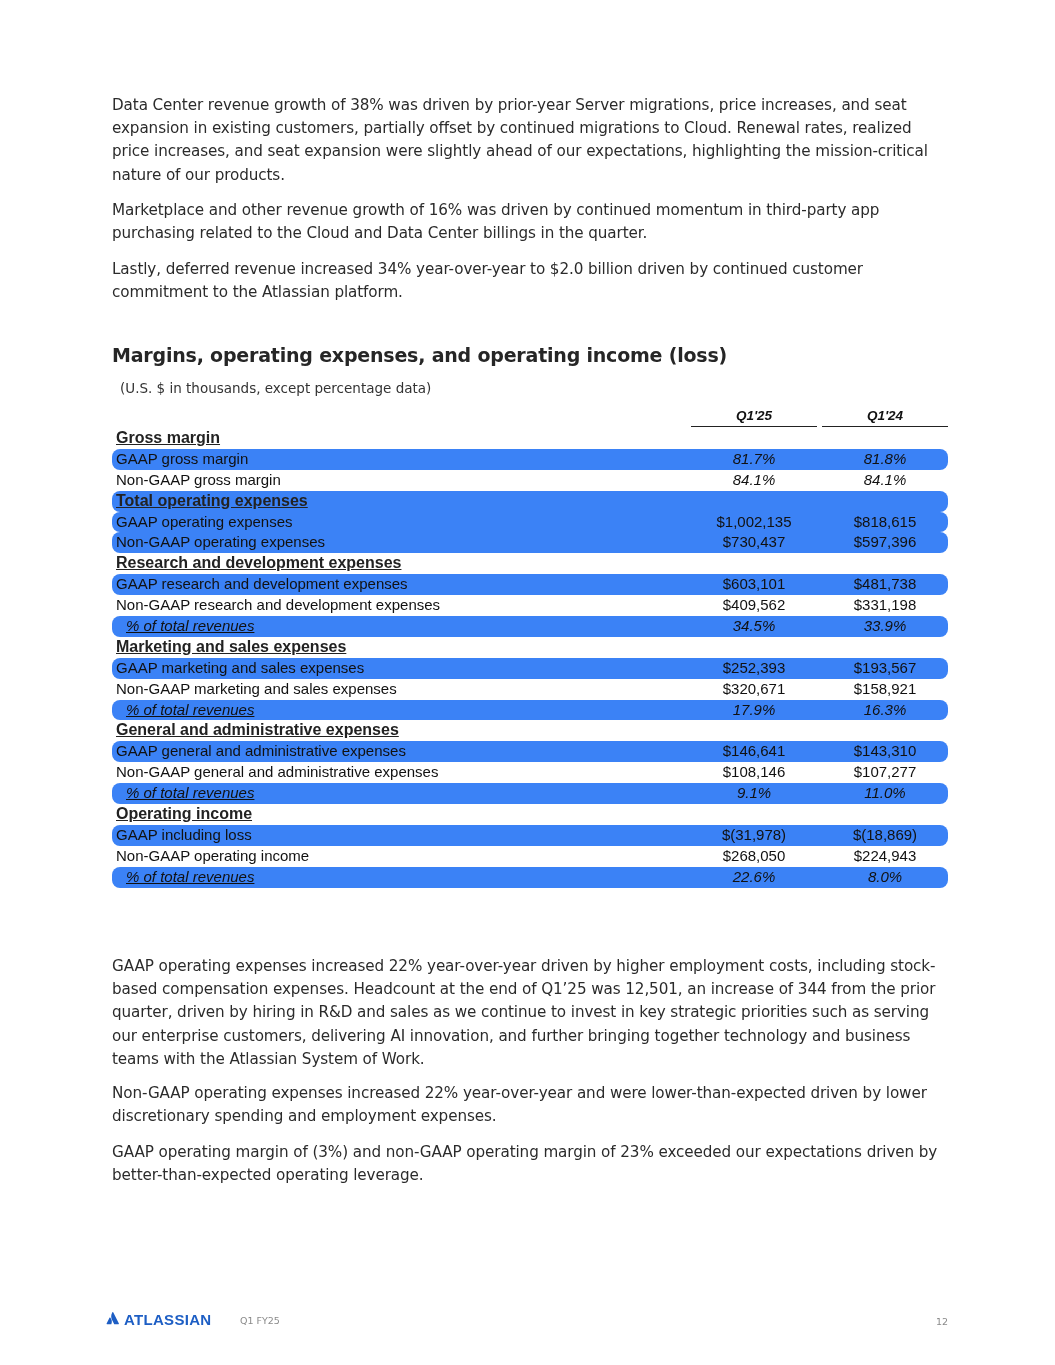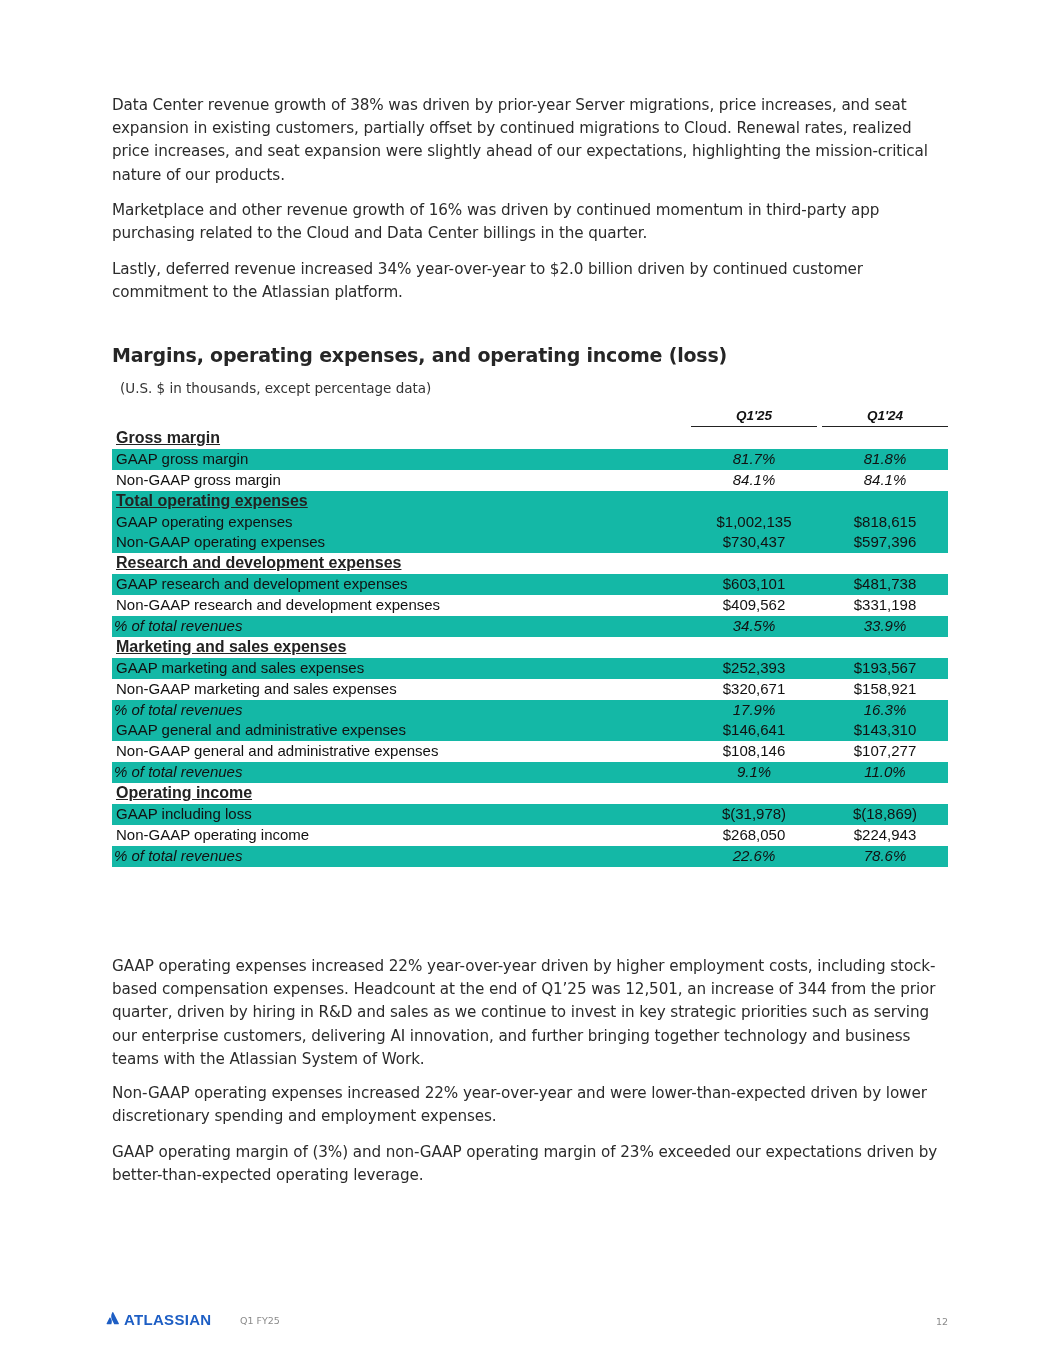--- a/index.html
+++ b/index.html
@@ -9,24 +9,24 @@
   #p2 { top: 199px; }
   #p3 { top: 258px; }
   .section-title { position: absolute; left: 112px; top: 344px; font-size: 19px; font-weight: bold; color: #262626; margin: 0; letter-spacing: -0.2px; }
   .section-sub { position: absolute; left: 112px; top: 372px; font-size: 13.5px; color: #333; margin: 8px; }
   .table { position: absolute; left: 112px; top: 406px; width: 836px; font-family: "Liberation Sans", sans-serif; font-size: 15px; color: #111; }
   .thead { height: 22px; position: relative; }
   .th { position: absolute; top: 2px; width: 126px; text-align: center; font-weight: bold; font-size: 13.5px; padding-bottom: 3px; border-bottom: 1.5px solid #222; font-style: italic; }
   .th.c1 { left: 579px; }
   .th.c2 { left: 710px; }
   .row { height: 20.9px; line-height: 20.9px; position: relative; }
-  .row.shaded { background: #14b8a6; }
+  .row.shaded { background: #3b82f6; border-radius: 8px; }
   .row .label { position: absolute; left: 4px; }
   .row.section .label { font-weight: bold; font-size: 16px; text-decoration: underline; color: #222; }
-  .row.pct .label { font-style: italic; left: 2px; }
+  .row.pct .label { font-style: italic; left: 14px; text-decoration: underline; }
   .row .v1, .row .v2 { position: absolute; width: 126px; text-align: center; }
   .row .v1 { left: 579px; }
   .row .v2 { left: 710px; }
   .row.italic .v1, .row.italic .v2 { font-style: italic; }
   #p4 { top: 955px; }
   #p5 { top: 1082px; }
   #p6 { top: 1141px; }
   .footer { position: absolute; top: 1311px; left: 106px; width: 846px; height: 20px; }
   .logo { position: absolute; left: 0; top: 0; display: flex; color: #1d5ec4; font-family: "Liberation Sans", sans-serif; font-weight: bold; font-size: 15px; letter-spacing: 0.3px; }
   .logo svg { margin-right: 4px; }
@@ -104,20 +104,23 @@
       <div class="row data">
         <span class="label">Non-GAAP marketing and sales expenses</span>
         <span class="v1">$320,671</span>
         <span class="v2">$158,921</span>
       </div>
       <div class="row pct shaded italic">
         <span class="label">% of total revenues</span>
         <span class="v1">17.9%</span>
         <span class="v2">16.3%</span>
       </div>
+      <div class="row section">
+        <span class="label">General and administrative expenses</span>
+      </div>
       <div class="row data shaded">
         <span class="label">GAAP general and administrative expenses</span>
         <span class="v1">$146,641</span>
         <span class="v2">$143,310</span>
       </div>
       <div class="row data">
         <span class="label">Non-GAAP general and administrative expenses</span>
         <span class="v1">$108,146</span>
         <span class="v2">$107,277</span>
       </div>
@@ -135,21 +138,21 @@
         <span class="v2">$(18,869)</span>
       </div>
       <div class="row data">
         <span class="label">Non-GAAP operating income</span>
         <span class="v1">$268,050</span>
         <span class="v2">$224,943</span>
       </div>
       <div class="row pct shaded italic">
         <span class="label">% of total revenues</span>
         <span class="v1">22.6%</span>
-        <span class="v2">78.6%</span>
+        <span class="v2">8.0%</span>
       </div>
     </div>
 </div>
 
 <p class="para" id="p4">GAAP operating expenses increased 22% year-over-year driven by higher employment costs, including stock-based compensation expenses. Headcount at the end of Q1’25 was 12,501, an increase of 344 from the prior quarter, driven by hiring in R&amp;D and sales as we continue to invest in key strategic priorities such as serving our enterprise customers, delivering AI innovation, and further bringing together technology and business teams with the Atlassian System of Work.</p>
 <p class="para" id="p5">Non-GAAP operating expenses increased 22% year-over-year and were lower-than-expected driven by lower discretionary spending and employment expenses.</p>
 <p class="para" id="p6">GAAP operating margin of (3%) and non-GAAP operating margin of 23% exceeded our expectations driven by better-than-expected operating leverage.</p>
 
 <div class="footer">
   <div class="logo">

